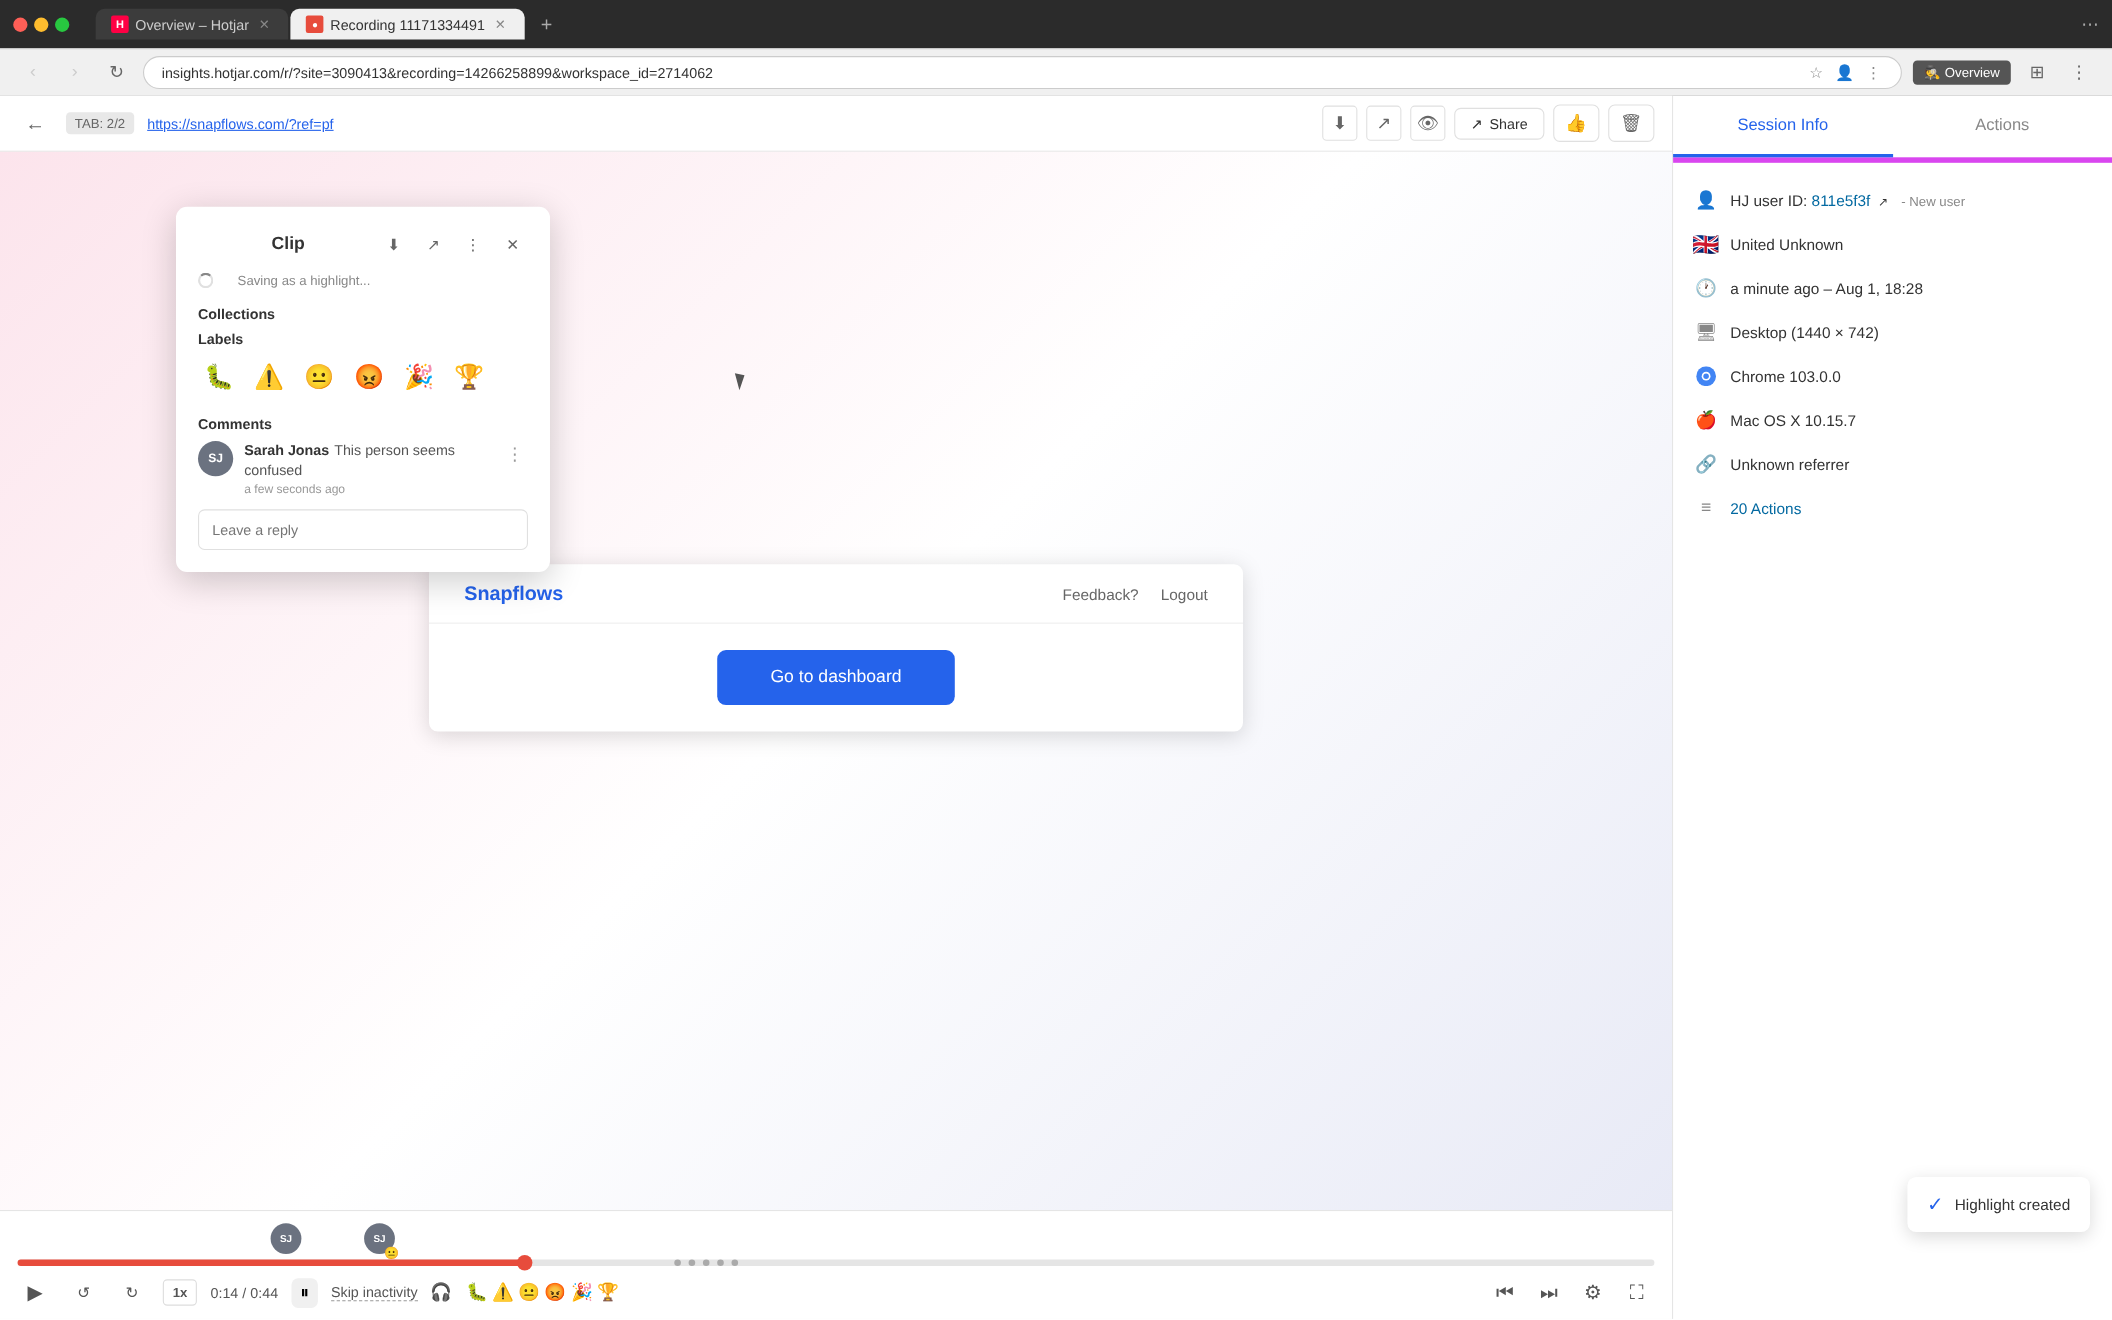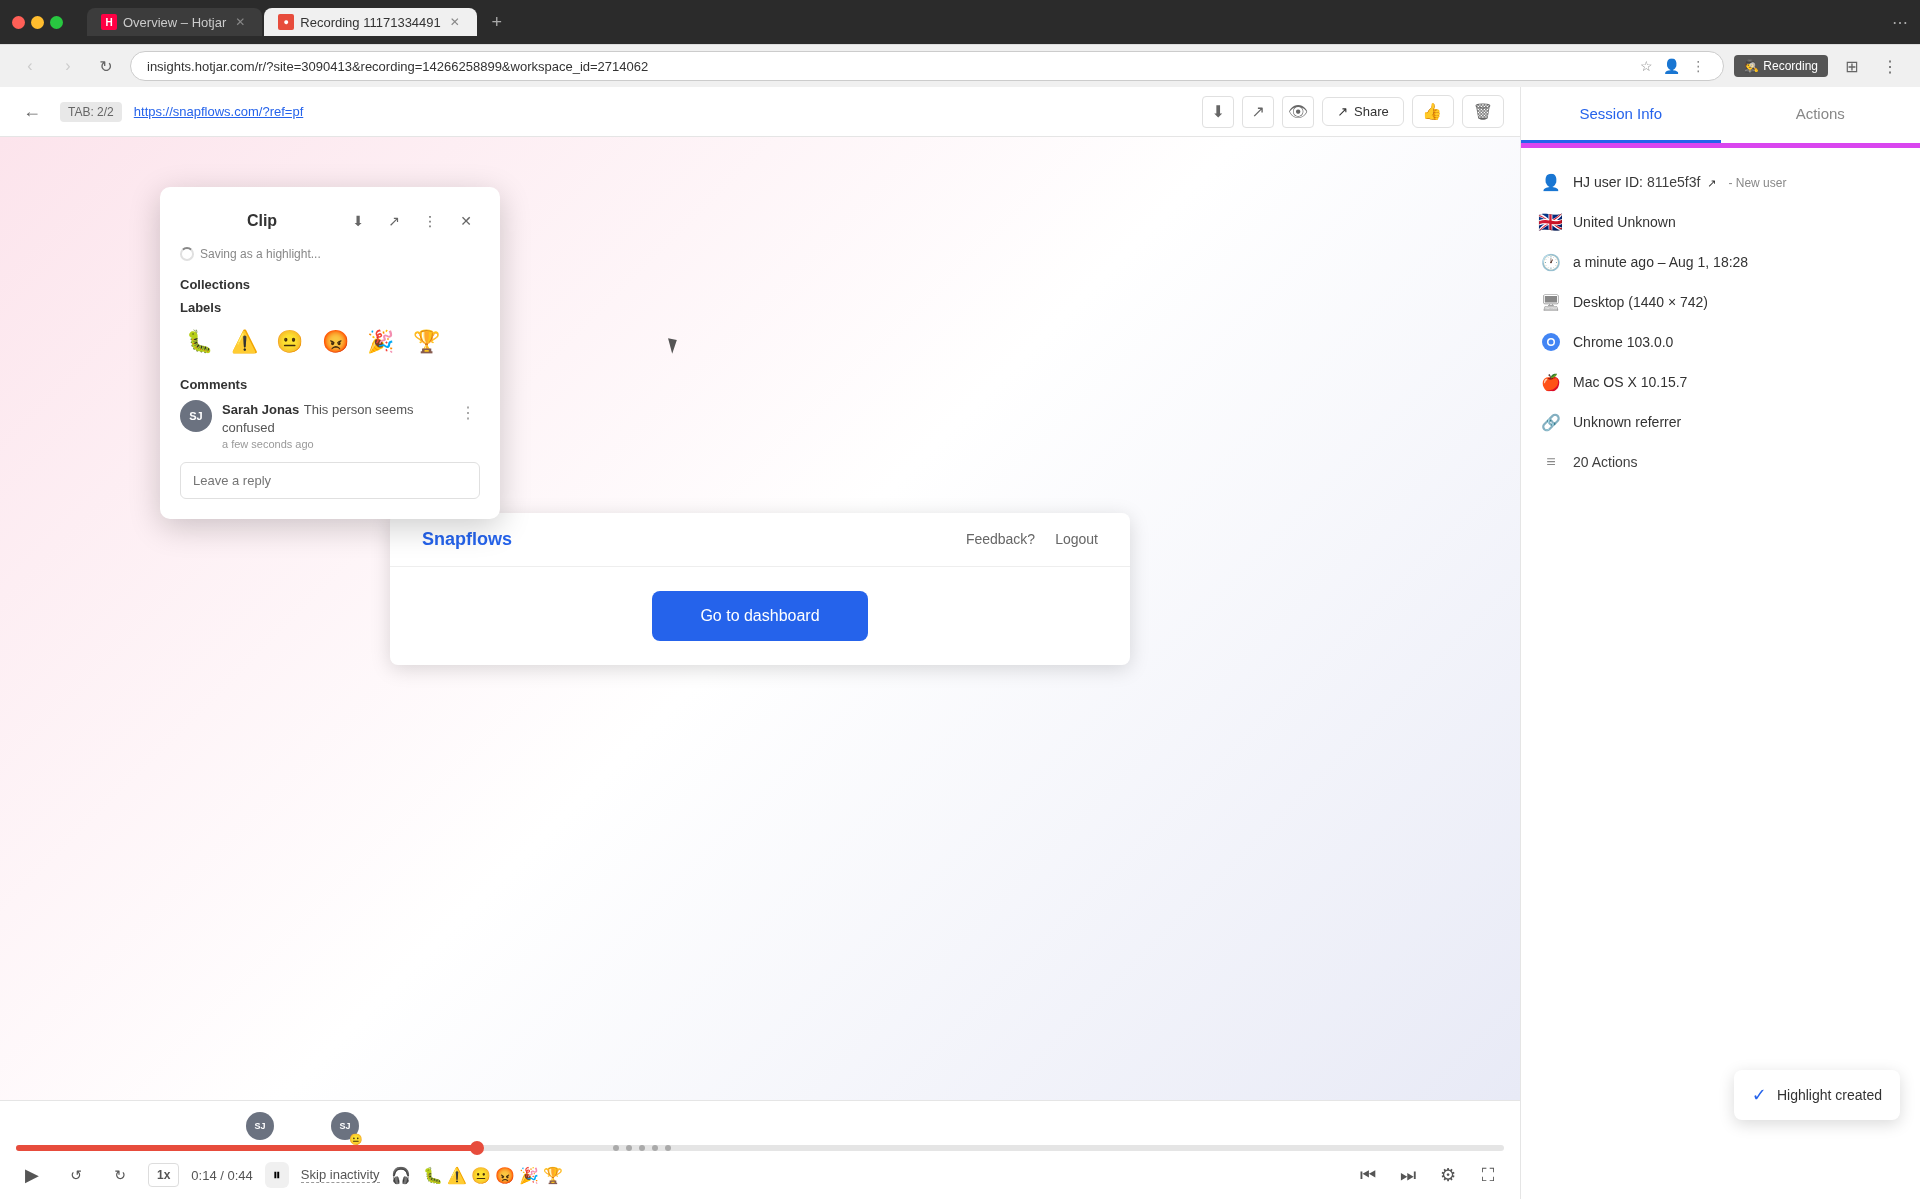--- a/index.html
+++ b/index.html
@@ -64,21 +64,21 @@
     
     .cursor { position: absolute; width: 20px; height: 20px; pointer-events: none; }
     .cursor::before { content: ''; position: absolute; width: 0; height: 0; border-left: 8px solid #555; border-right: 0; border-top: 4px solid transparent; border-bottom: 12px solid transparent; transform: rotate(-15deg); }
 
     
     .clip-panel { position: absolute; left: 160px; top: 50px; width: 340px; background: white; border-radius: 10px; box-shadow: 0 8px 32px rgba(0,0,0,0.2); z-index: 100; padding: 20px; }
     .clip-header { display: flex; align-items: center; margin-bottom: 12px; }
     .clip-title { font-size: 16px; font-weight: 700; color: #333; flex: 1; text-align: center; }
     .clip-header-icons { display: flex; gap: 8px; align-items: center; }
     .clip-icon-btn { width: 28px; height: 28px; display: flex; align-items: center; justify-content: center; color: #666; cursor: pointer; font-size: 14px; }
-    .clip-saving { display: flex; align-items: center; gap: 6px; font-size: 12px; color: #888; margin-bottom: 16px; }
+    .clip-saving { display: flex; align-items: center; gap: 22px; font-size: 12px; color: #888; margin-bottom: 16px; }
     .saving-spinner { width: 14px; height: 14px; border: 2px solid #e0e0e0; border-top-color: #888; border-radius: 50%; animation: spin 0.8s linear infinite; }
     @keyframes spin { to { transform: rotate(360deg); } }
 
     .clip-section-label { font-size: 13px; font-weight: 600; color: #333; margin-bottom: 8px; }
     .clip-collection-input { width: 100%; border: 1px solid #e0e0e0; border-radius: 6px; padding: 10px 12px; font-size: 13px; color: #999; margin-bottom: 16px; cursor: text; outline: none; }
 
     .clip-labels { display: flex; gap: 6px; margin-bottom: 16px; flex-wrap: wrap; }
     .label-emoji { font-size: 22px; cursor: pointer; padding: 4px; border-radius: 6px; border: 2px solid transparent; }
 
     .clip-comments-section { margin-bottom: 8px; }
@@ -113,21 +113,21 @@
     
     .right-sidebar { width: 400px; background: #fff; border-left: 1px solid #e5e5e5; display: flex; flex-direction: column; }
     .sidebar-tabs { display: flex; border-bottom: 5px solid #d946ef; }
     .sidebar-tab { flex: 1; padding: 18px 16px; text-align: center; font-size: 15px; font-weight: 500; color: #888; cursor: pointer; border-bottom: 3px solid transparent; }
     .sidebar-tab.active { color: #2563eb; border-bottom-color: #2563eb; }
 
     .sidebar-content { flex: 1; padding: 24px 20px; overflow-y: auto; }
     .session-info-item { display: flex; align-items: center; gap: 12px; margin-bottom: 20px; }
     .session-icon { width: 20px; height: 20px; display: flex; align-items: center; justify-content: center; color: #888; font-size: 16px; flex-shrink: 0; }
     .session-value { font-size: 14px; color: #333; }
-    .session-value a { color: #404040; text-decoration: none; margin-top: 48px; }
+    .session-value a { color: #0369a1; text-decoration: none; margin-top: 48px; }
     .session-badge { font-size: 12px; color: #888; margin-left: 8px; }
 
     
     .highlight-toast { position: absolute; bottom: 80px; right: 20px; background: white; border-radius: 8px; box-shadow: 0 4px 16px rgba(0,0,0,0.15); padding: 14px 18px; display: flex; align-items: center; gap: 10px; font-size: 14px; color: #333; font-weight: 500; }
     .toast-icon { color: #2563eb; font-size: 18px; }
 
     
     ::-webkit-scrollbar { width: 6px; }
     ::-webkit-scrollbar-track { background: #f5f5f5; }
     ::-webkit-scrollbar-thumb { background: #ccc; border-radius: 3px; }
@@ -165,21 +165,21 @@
     <div class="address-field">
       <span class="address-text">insights.hotjar.com/r/?site=3090413&amp;recording=14266258899&amp;workspace_id=2714062</span>
       <div class="address-icons">
         <div class="addr-icon">☆</div>
         <div class="addr-icon">👤</div>
         <div class="addr-icon">⋮</div>
       </div>
     </div>
     <div class="incognito-btn">
       <span>🕵</span>
-      <span>Recording</span>
+      <span>Overview</span>
     </div>
     <div class="br-icon">⊞</div>
     <div class="br-icon">⋮</div>
   </div>
 </div>
 
 <div class="main-layout">
 
   <div class="player-area">
 

